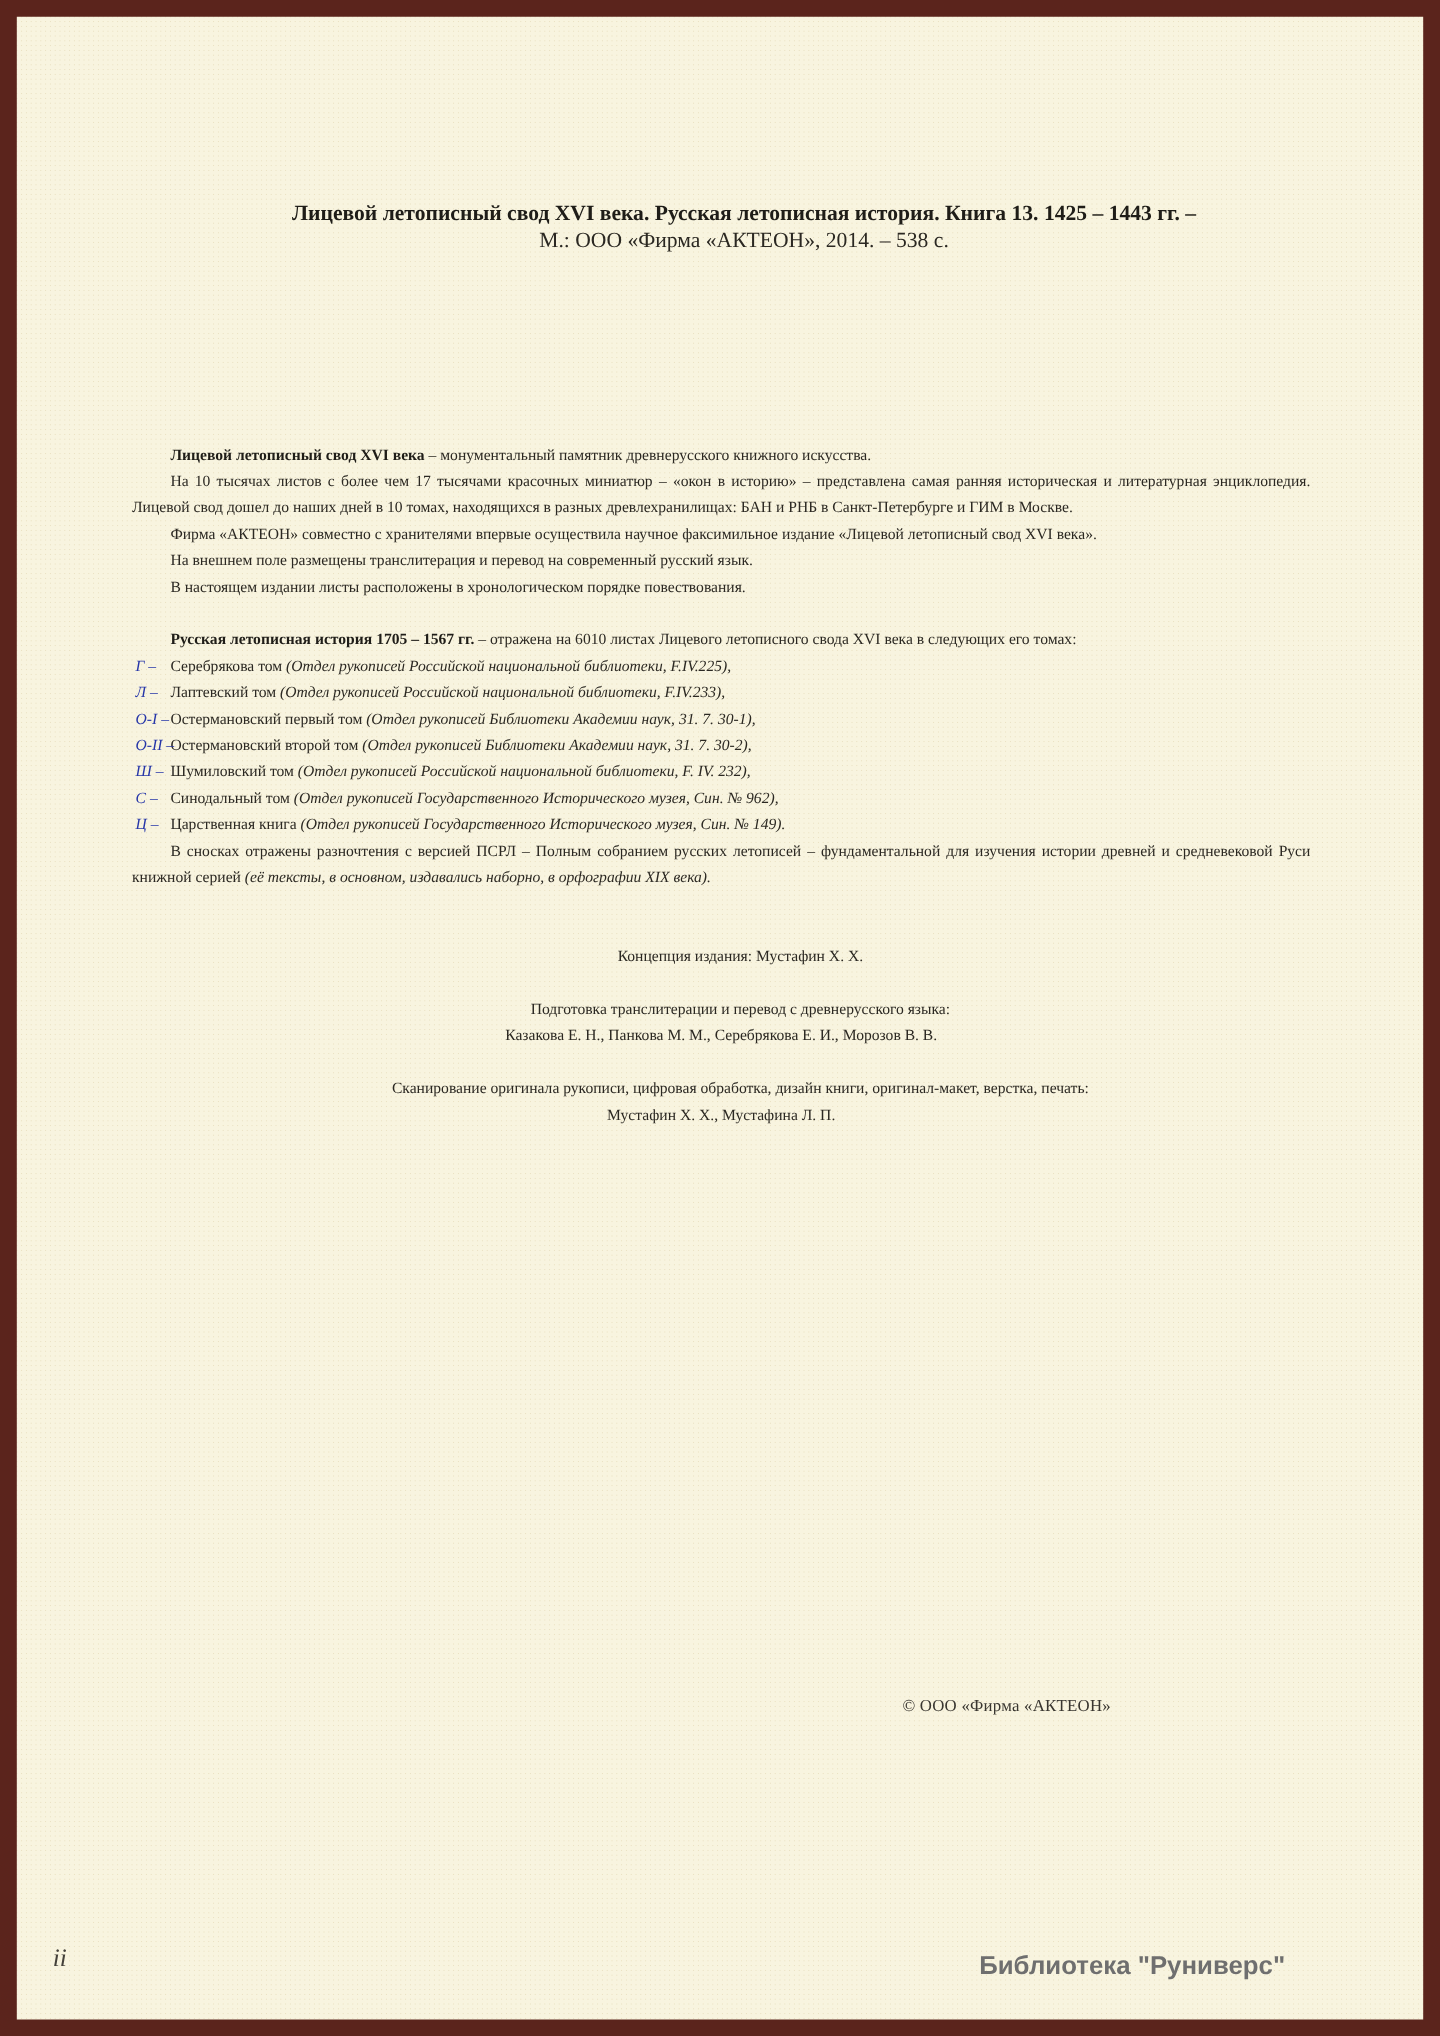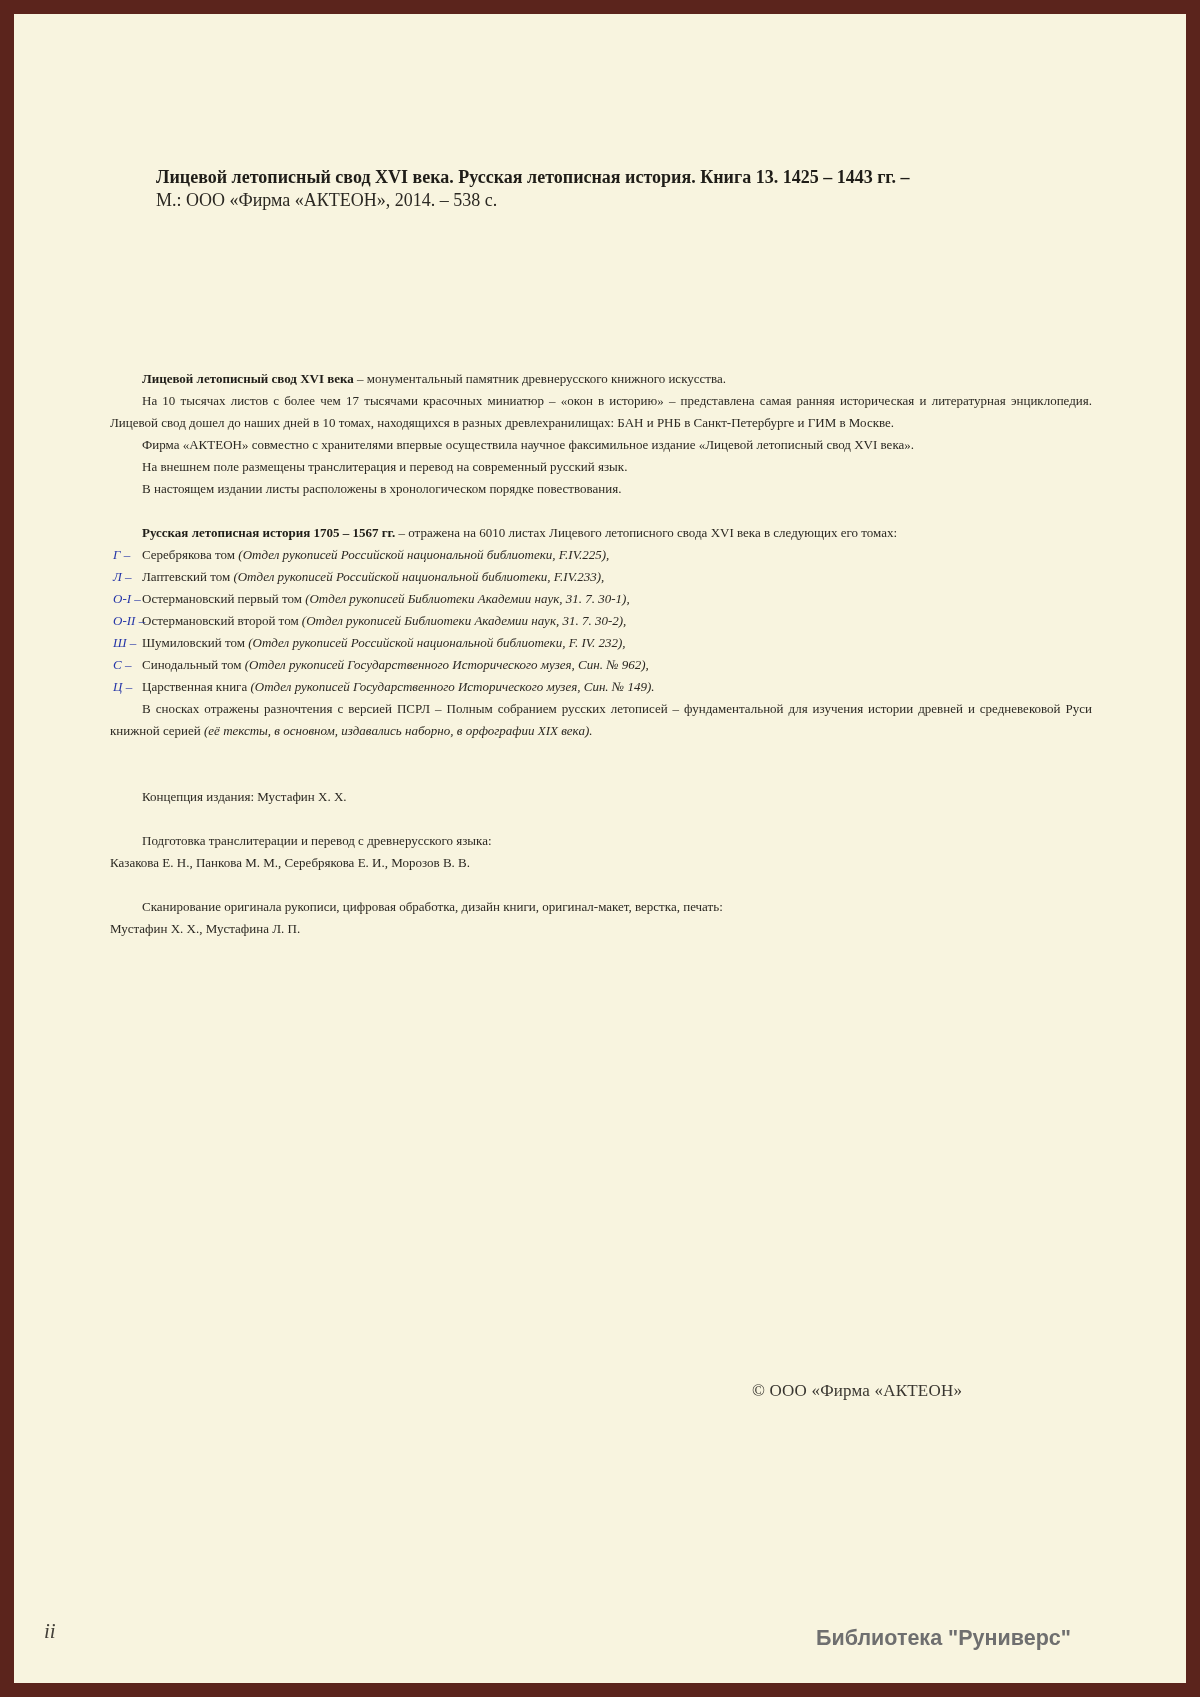--- a/index.html
+++ b/index.html
@@ -12,47 +12,47 @@
     font-family:"Liberation Serif", serif;
     color:#2b2822;
     overflow:hidden;
   }
   .frame {
     position:absolute; inset:0;
     box-shadow: inset 0 0 0 14px #5b241c;
     z-index:5;
   }
   .biblio {
-    position:absolute; left:156px; top:166px; width:960px;
-    font-size:18px; line-height:23px; text-align:left;
+    position:absolute; left:140px; top:166px; width:960px;
+    font-size:18px; line-height:23px; text-align:center;
   }
   .biblio-bold { font-weight:bold; color:#1f1d18; }
   .main {
     position:absolute; left:110px; top:368px; width:982px;
     font-size:13px; line-height:22px; text-align:justify;
   }
   .main p { margin:0; text-indent:32px; }
   .main p.sp  { margin-top:22px; }
   .main p.sp2 { margin-top:44px; }
   .main p.noindent { text-indent:0; }
-  .main p.left { text-align:left; }
+  .main p.left { text-align:center; }
   b.inline { font-weight:bold; color:#1f1d18; }
   i.src { font-style:italic; }
   .vol-row {
     position:relative; padding-left:32px;
     text-indent:0; text-align:left;
     line-height:22px;
   }
   .vol-letter {
     position:absolute; left:3px; top:0;
     color:#2636a8; font-style:italic;
   }
   .copyright {
-    position:absolute; left:752px; top:1381px;
-    font-size:17px; color:#393630; letter-spacing:0.2px;
+    position:absolute; left:752px; top:1415px;
+    font-size:14px; color:#393630; letter-spacing:0.2px;
   }
   .pagenum {
     position:absolute; left:44px; top:1619px;
     font-size:21px; font-style:italic; color:#44413a;
   }
   .watermark {
     position:absolute; left:816px; top:1626px;
     font-family:"Liberation Sans", sans-serif;
     font-weight:bold; font-size:21.5px; color:#6f6f6f;
   }

